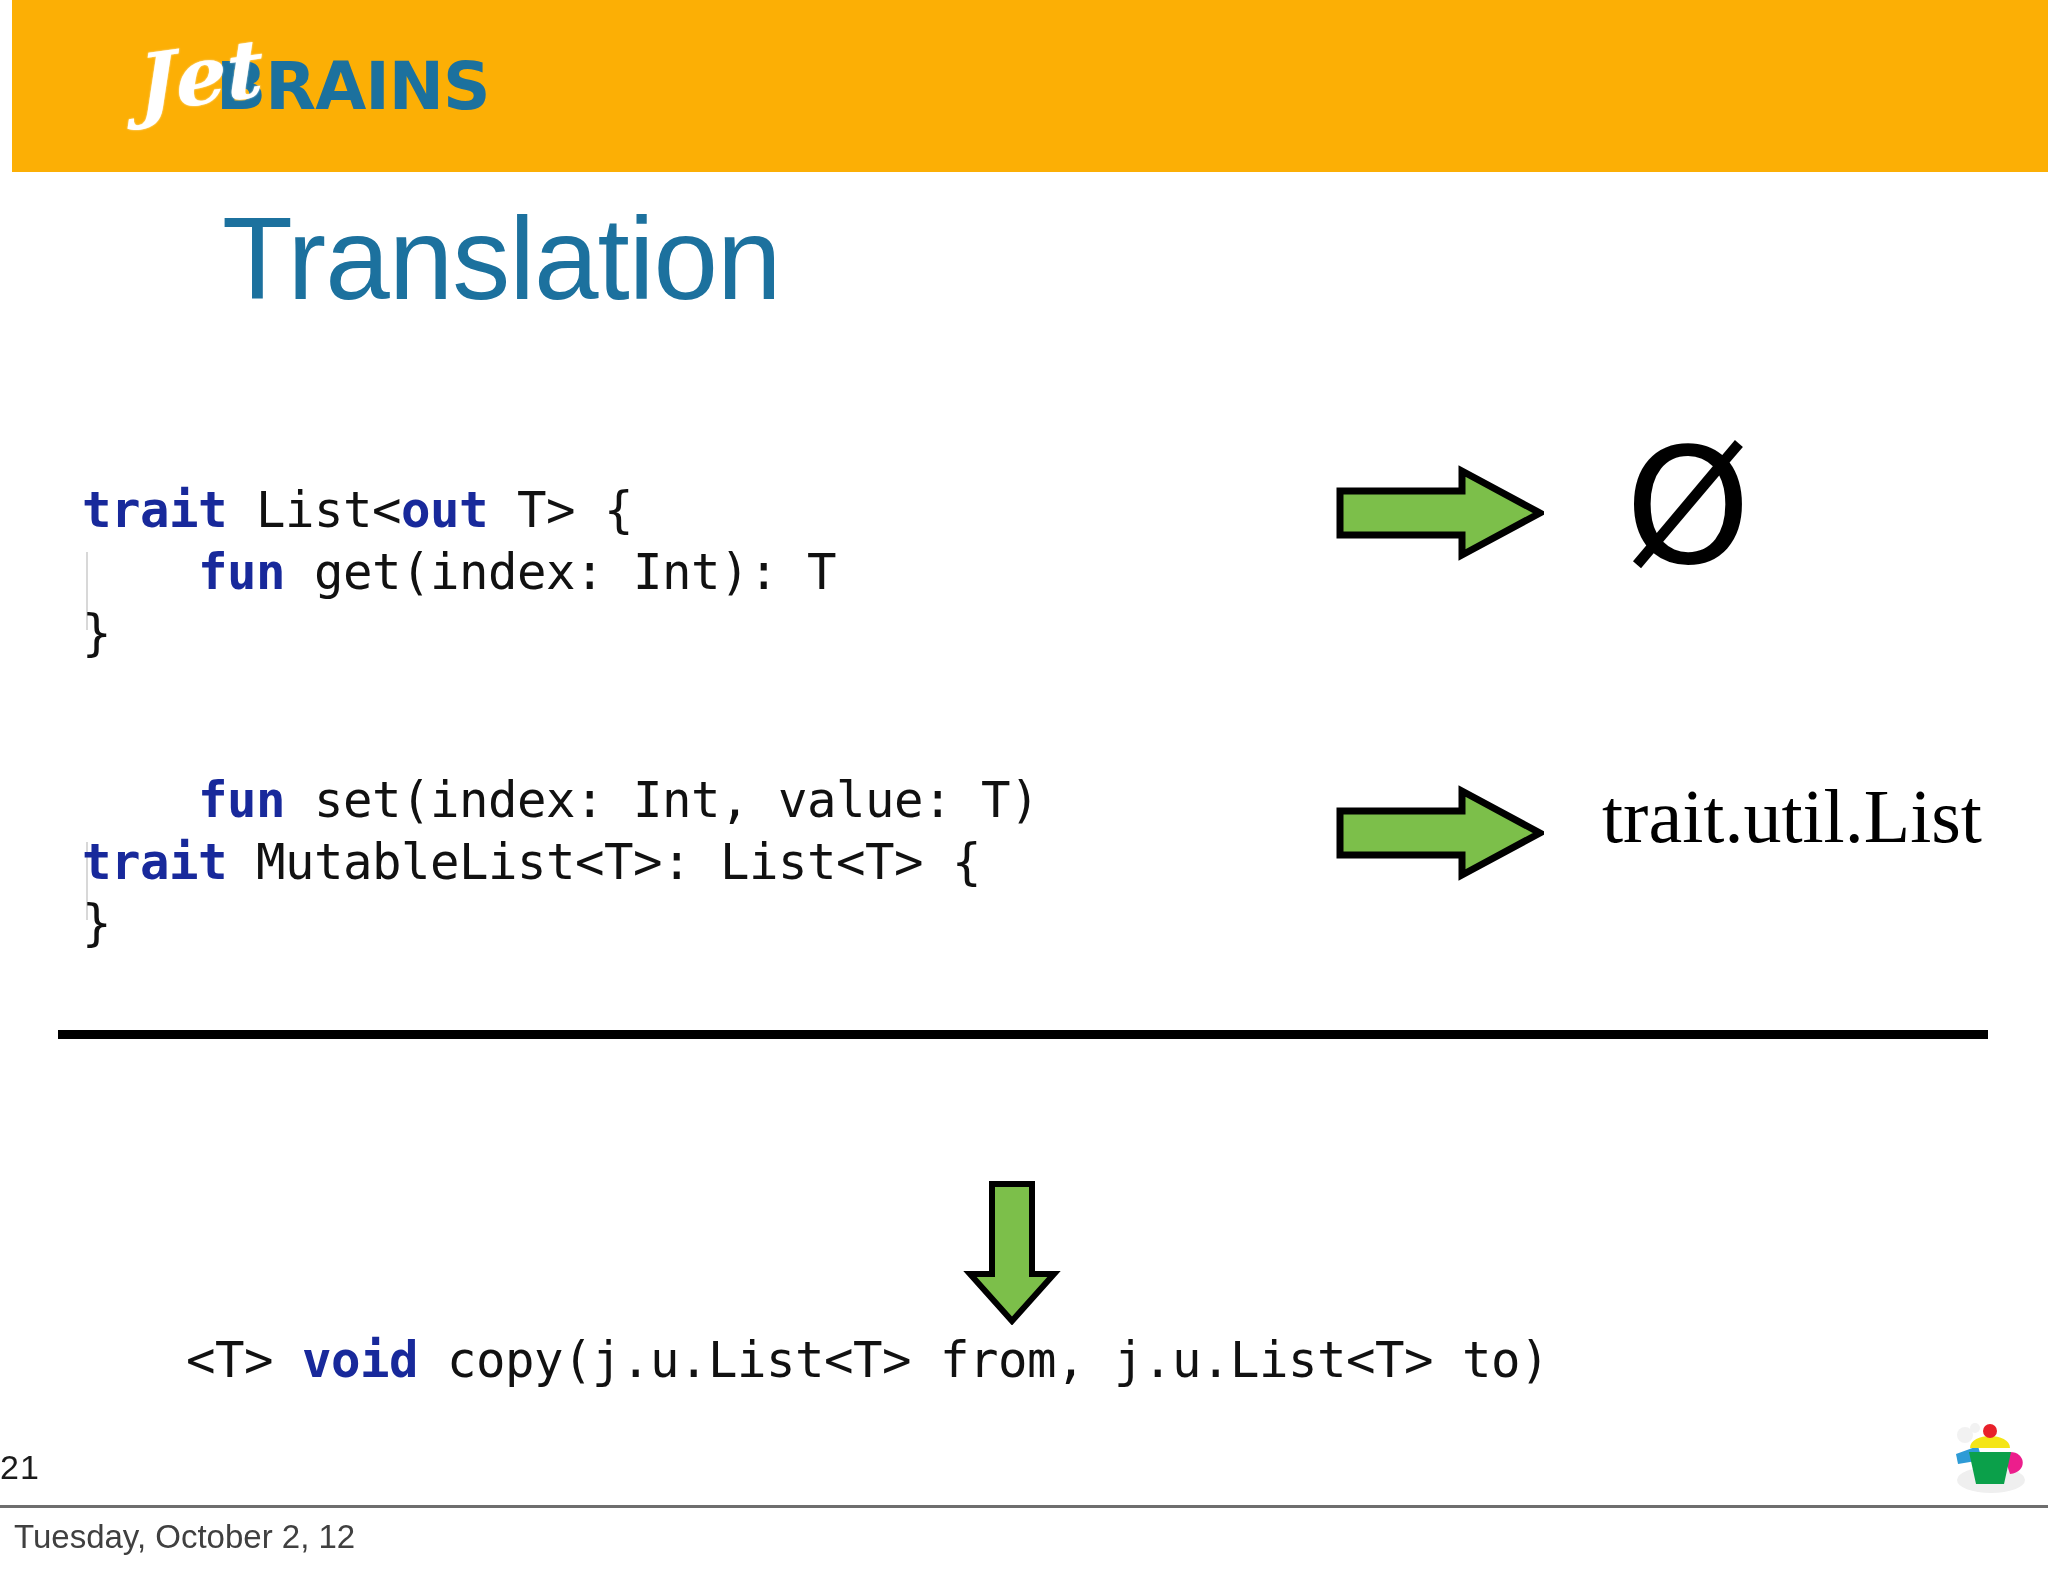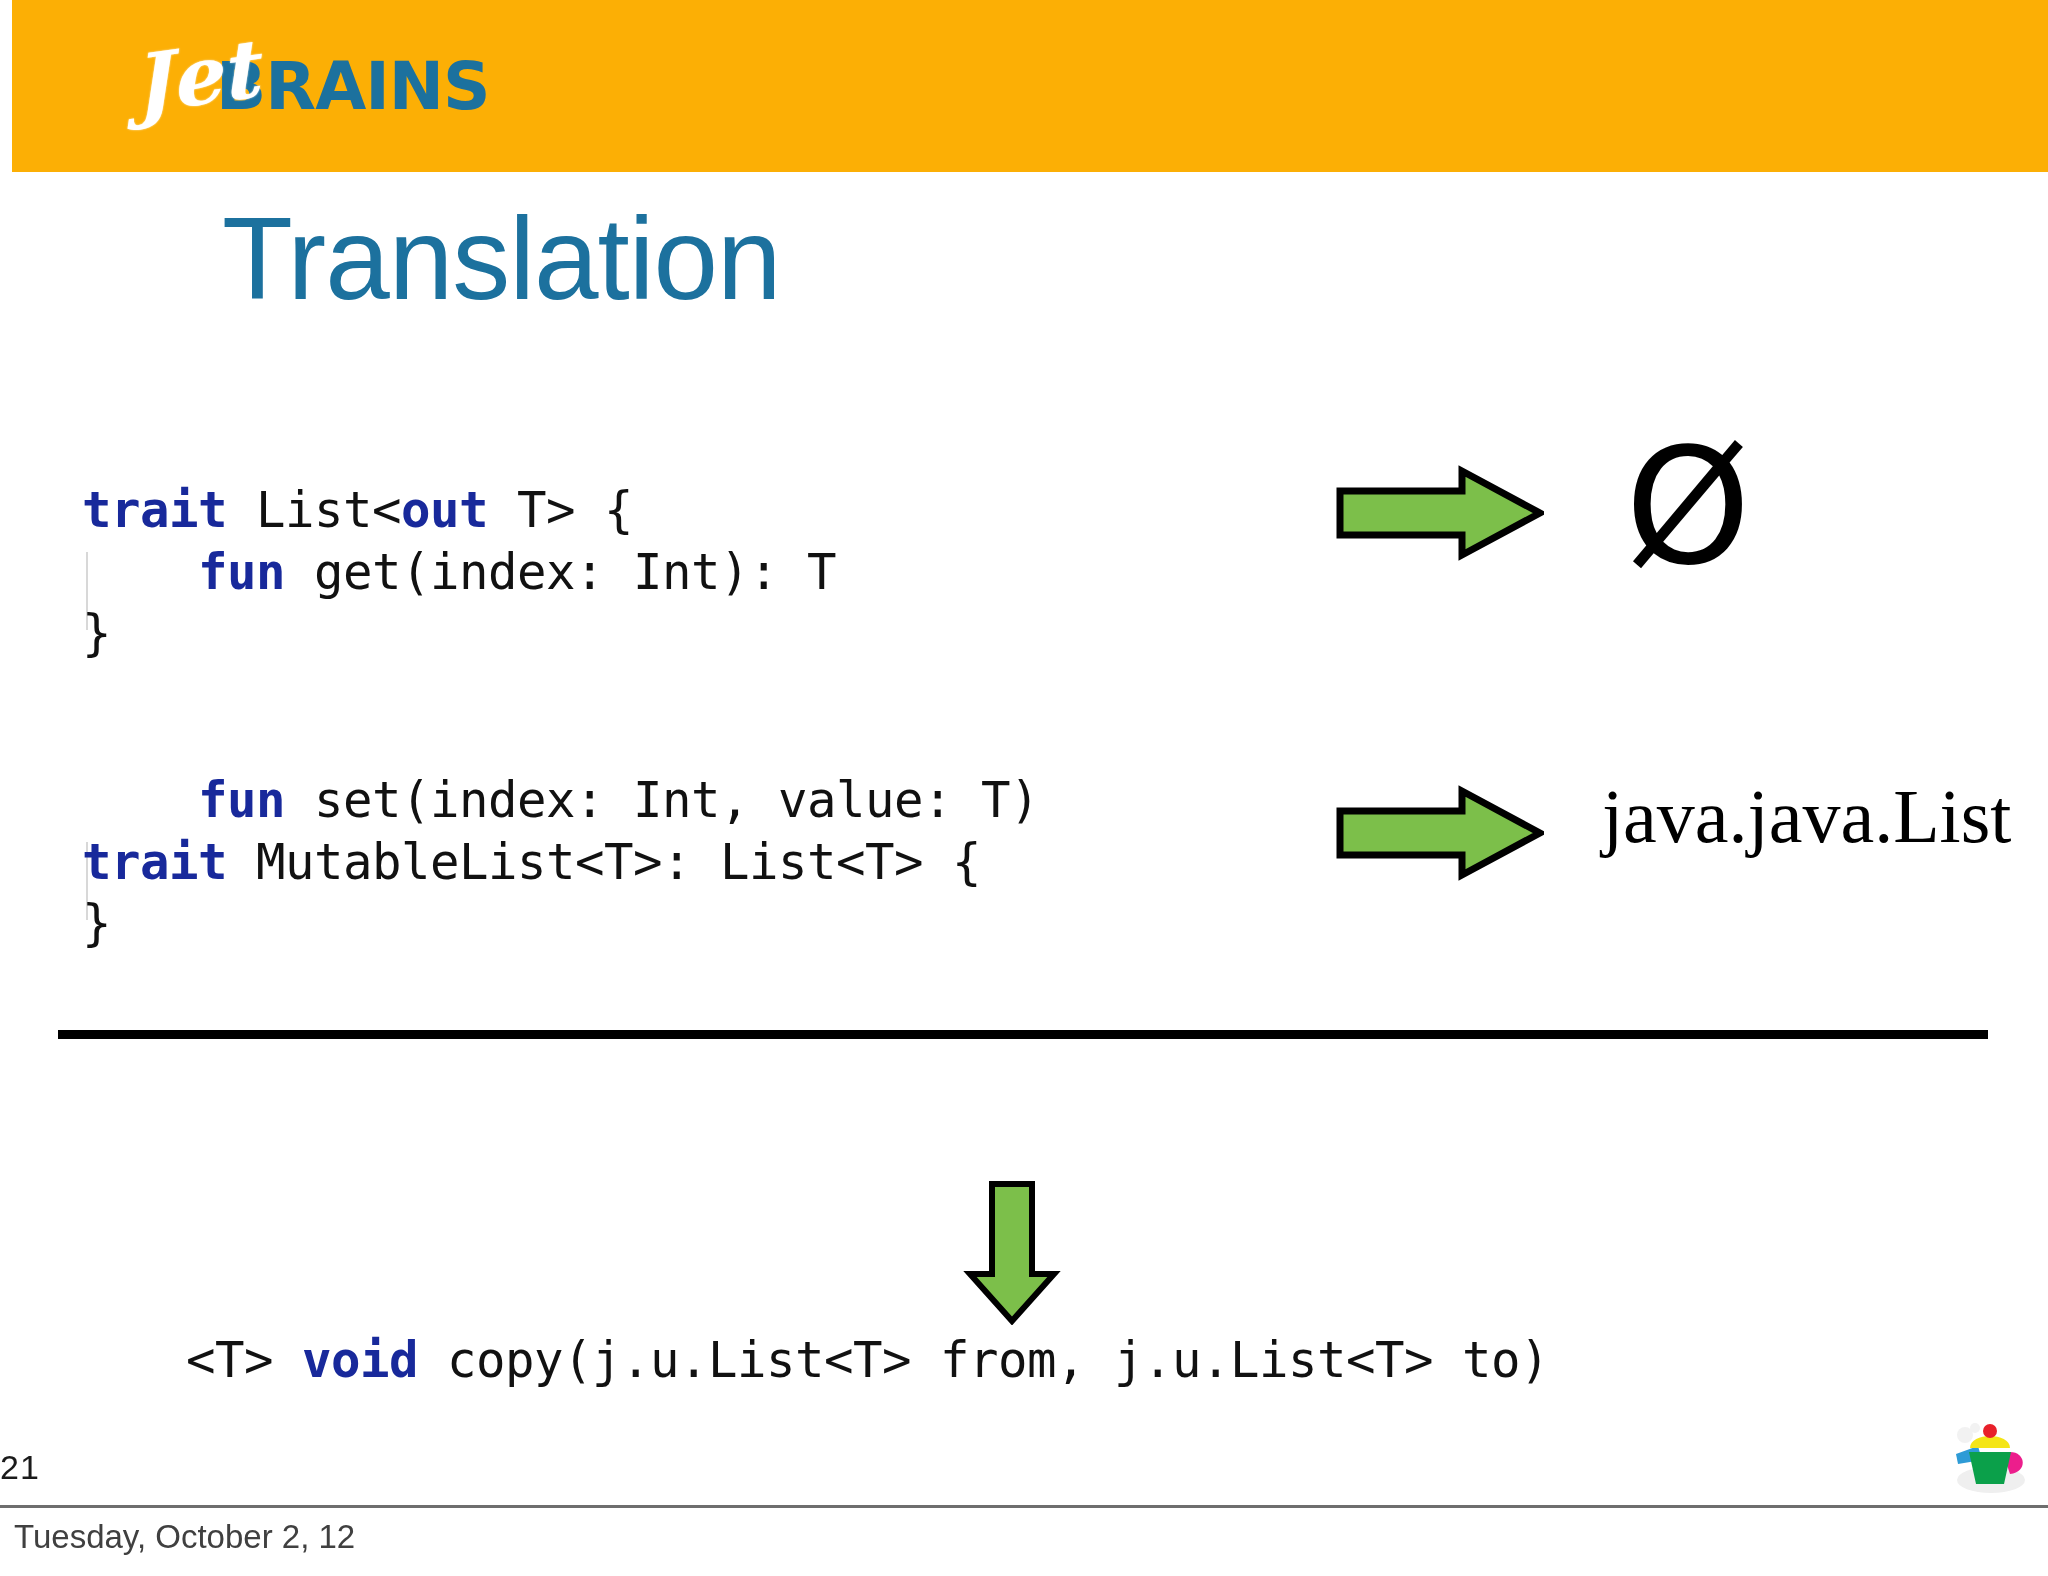--- a/index.html
+++ b/index.html
@@ -219,21 +219,21 @@
       <polygon points="4,26 126,26 126,6 204,48 126,90 126,70 4,70" fill="#7CBF4A" stroke="#000000" stroke-width="7" stroke-linejoin="miter"></polygon>
     </svg>
   </div>
   <div class="emptyset">Ø</div>
 
   <div class="arrow-right" id="arrow-2">
     <svg width="208" height="96" viewBox="0 0 208 96">
       <polygon points="4,26 126,26 126,6 204,48 126,90 126,70 4,70" fill="#7CBF4A" stroke="#000000" stroke-width="7" stroke-linejoin="miter"></polygon>
     </svg>
   </div>
-  <div class="juList">java.java.List</div>
+  <div class="juList">trait.util.List</div>
 
   <div class="divider"></div>
 
 
   <div class="arrow-down">
     <svg width="100" height="145" viewBox="0 0 100 145">
       <polygon points="30,4 70,4 70,94 92,94 50,141 8,94 30,94" fill="#7CBF4A" stroke="#000000" stroke-width="6" stroke-linejoin="miter"></polygon>
     </svg>
   </div>
 

